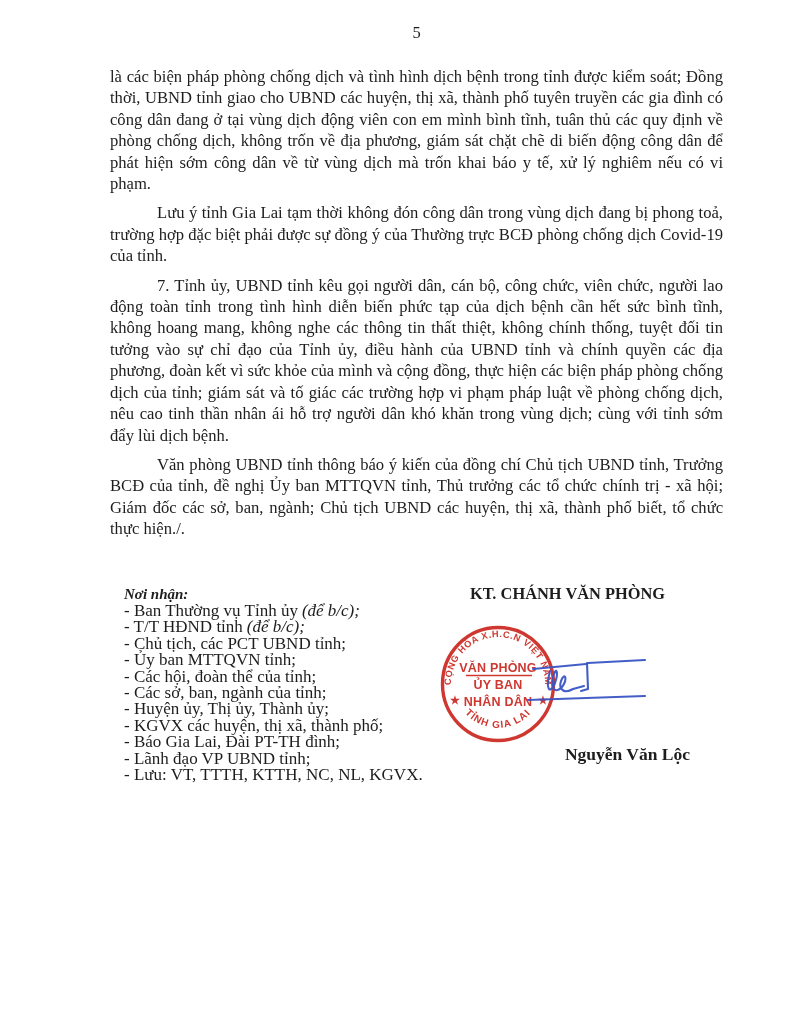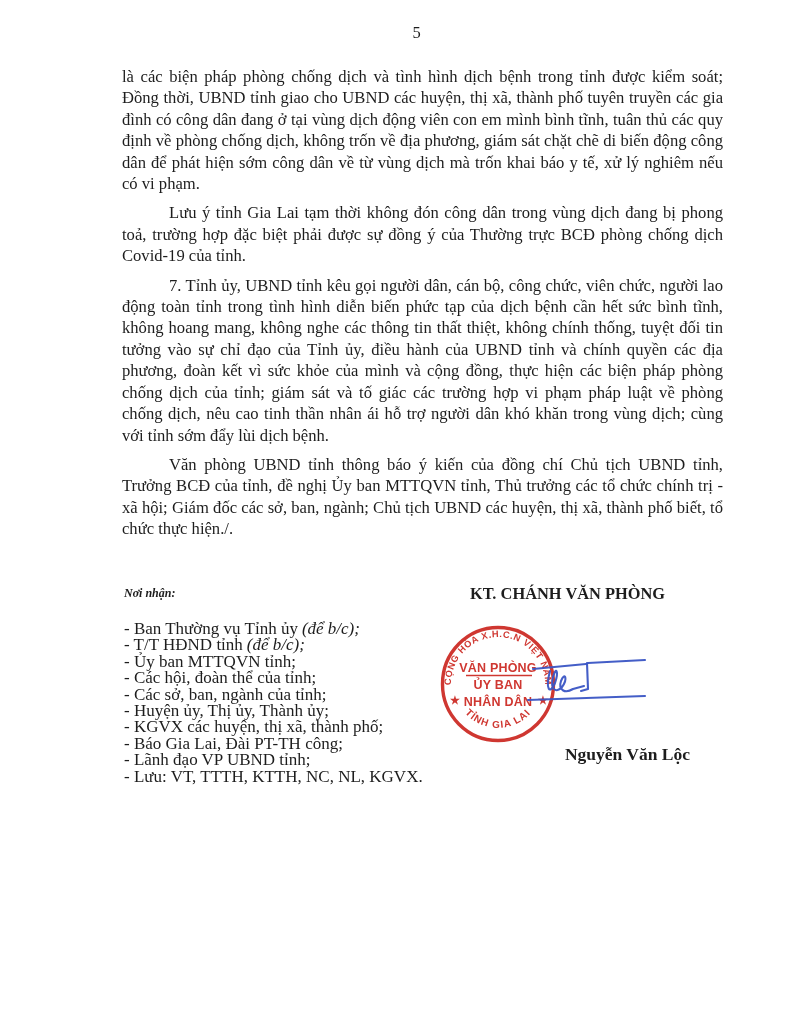--- a/index.html
+++ b/index.html
@@ -17,24 +17,24 @@
     overflow:hidden;
   }
   .page-number{
     position:absolute;top:23px;left:110px;width:613px;
     text-align:center;font-size:16.5px;
   }
   .doc-body{
     position:absolute;top:66px;left:110px;width:613px;
     font-size:16.6px;line-height:21.4px;text-align:justify;
   }
-  .doc-body p{margin:0 0 8px 12px;text-indent:47px;}
+  .doc-body p{margin:0 0 8px 0;text-indent:47px;}
   .doc-body p:first-child{text-indent:0;}
   .recipients{position:absolute;left:124px;top:586px;width:310px;}
-  .recipients-heading{font-size:12px;font-weight:bold;font-style:italic;margin-bottom:20px;}
+  .recipients-heading{font-size:15px;font-weight:bold;font-style:italic;margin-bottom:0;}
   .r-item{font-size:17px;line-height:16.4px;white-space:nowrap;}
   .r-note{font-style:italic;margin-left:4px;}
   .sign-titles{
     position:absolute;left:445px;top:581px;width:245px;
     text-align:center;font-weight:bold;font-size:16.4px;line-height:25px;
   }
   .signer-name{
     position:absolute;left:450px;top:744px;width:240px;
     text-align:right;font-weight:bold;font-size:17.5px;
   }
@@ -66,26 +66,27 @@
       <p>7. Tỉnh ủy, UBND tỉnh kêu gọi người dân, cán bộ, công chức, viên chức, người lao động toàn tỉnh trong tình hình diễn biến phức tạp của dịch bệnh cần hết sức bình tĩnh, không hoang mang, không nghe các thông tin thất thiệt, không chính thống, tuyệt đối tin tưởng vào sự chỉ đạo của Tỉnh ủy, điều hành của UBND tỉnh và chính quyền các địa phương, đoàn kết vì sức khỏe của mình và cộng đồng, thực hiện các biện pháp phòng chống dịch của tỉnh; giám sát và tố giác các trường hợp vi phạm pháp luật về phòng chống dịch, nêu cao tinh thần nhân ái hỗ trợ người dân khó khăn trong vùng dịch; cùng với tỉnh sớm đẩy lùi dịch bệnh.</p>
       <p>Văn phòng UBND tỉnh thông báo ý kiến của đồng chí Chủ tịch UBND tỉnh, Trưởng BCĐ của tỉnh, đề nghị Ủy ban MTTQVN tỉnh, Thủ trưởng các tổ chức chính trị - xã hội; Giám đốc các sở, ban, ngành; Chủ tịch UBND các huyện, thị xã, thành phố biết, tổ chức thực hiện./.</p>
     </div>
 
   <div class="recipients">
     <div class="recipients-heading">Nơi nhận:</div>
     <div class="recipients-list">
 
     <div class="r-item"><span>- Ban Thường vụ Tỉnh ủy</span><span class="r-note">(để b/c);</span></div>
         <div class="r-item"><span>- T/T HĐND tỉnh</span><span class="r-note">(để b/c);</span></div>
+        <div class="r-item"><span>- Chủ tịch, các PCT UBND tỉnh;</span></div>
         <div class="r-item"><span>- Ủy ban MTTQVN tỉnh;</span></div>
         <div class="r-item"><span>- Các hội, đoàn thể của tỉnh;</span></div>
         <div class="r-item"><span>- Các sở, ban, ngành của tỉnh;</span></div>
         <div class="r-item"><span>- Huyện ủy, Thị ủy, Thành ủy;</span></div>
         <div class="r-item"><span>- KGVX các huyện, thị xã, thành phố;</span></div>
-        <div class="r-item"><span>- Báo Gia Lai, Đài PT-TH công;</span></div>
+        <div class="r-item"><span>- Báo Gia Lai, Đài PT-TH đình;</span></div>
         <div class="r-item"><span>- Lãnh đạo VP UBND tỉnh;</span></div>
         <div class="r-item"><span>- Lưu: VT, TTTH, KTTH, NC, NL, KGVX.</span></div>
       </div>
   </div>
 
   <div class="sign-titles">
     <div>KT. CHÁNH VĂN PHÒNG</div>
   </div>
 
   <svg class="stamp" width="130" height="134" viewBox="0 0 130 134" xmlns="http://www.w3.org/2000/svg">

